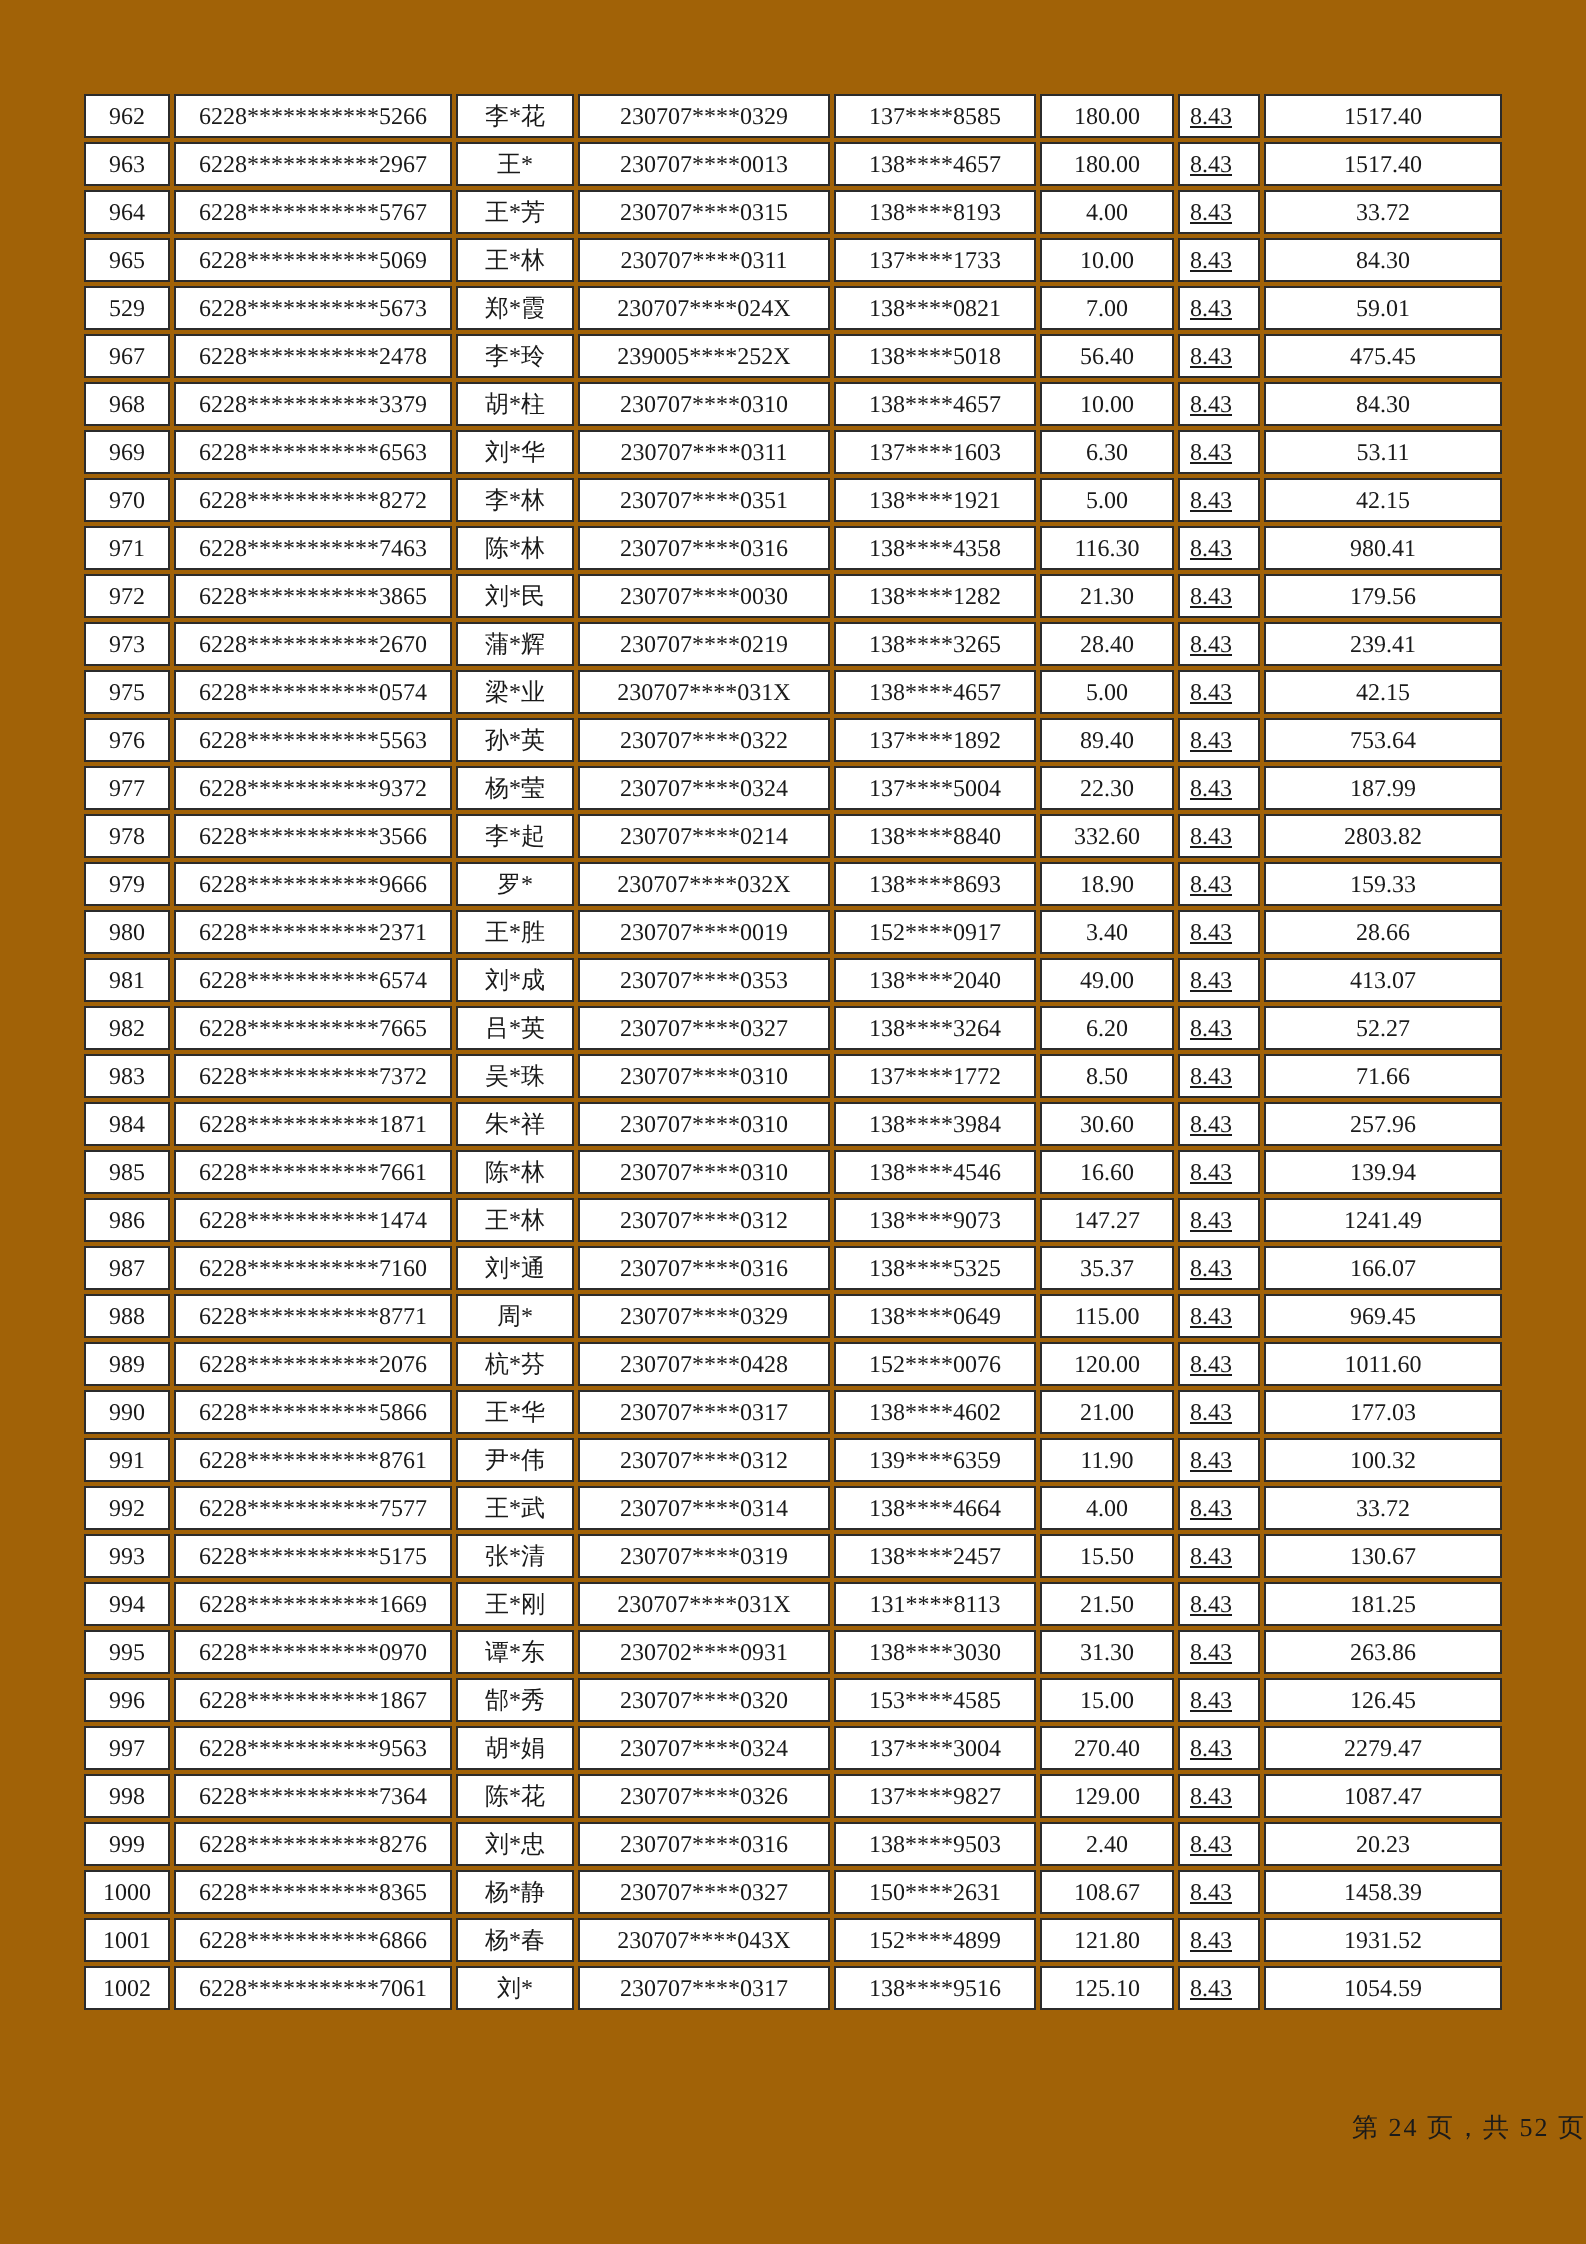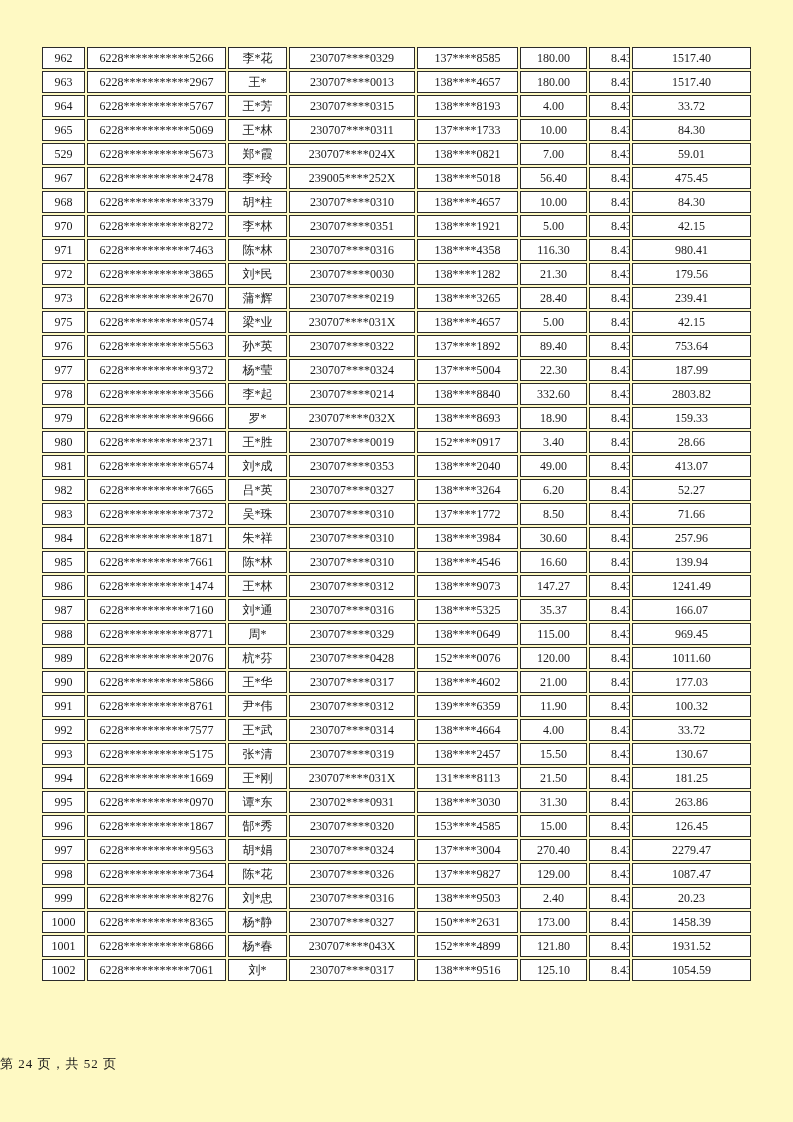--- a/index.html
+++ b/index.html
@@ -11,21 +11,21 @@
     height: 1122px;
     background: #ffffff;
     font-family: "Liberation Serif", "DejaVu Serif", serif;
     color: #1a1a1a;
     position: relative;
     overflow: hidden;
   }
   .sheet {
     position: absolute;
     inset: 0;
-    background: #fef9c3;
+    background: #a16207;
   }
   table.data-table {
     position: absolute;
     left: 40px;
     top: 45px;
     width: 713px;
     border-collapse: separate;
     border-spacing: 2px;
     table-layout: fixed;
   }
@@ -35,28 +35,29 @@
     line-height: 20px;
     font-size: 12px;
     text-align: center;
     white-space: nowrap;
     overflow: hidden;
     padding: 0;
     background: #ffffff;
   }
   table.data-table td.col-6 {
     text-align: left;
-    padding-left: 21px;
+    padding-left: 5px;
+    text-decoration: underline;
   }
   .page-footer {
     position: absolute;
     left: 0;
     top: 1055px;
     width: 100%;
-    text-align: left;
+    text-align: right;
     font-size: 13px;
     letter-spacing: 1px;
     color: #1a1a1a;
   }
 </style>
 </head>
 <body>
 
 <div class="sheet">
 
@@ -136,20 +137,30 @@
           <td class="col-0">968</td>
           <td class="col-1">6228***********3379</td>
           <td class="col-2">胡*柱</td>
           <td class="col-3">230707****0310</td>
           <td class="col-4">138****4657</td>
           <td class="col-5">10.00</td>
           <td class="col-6">8.43</td>
           <td class="col-7">84.30</td>
         </tr>
         <tr>
+          <td class="col-0">969</td>
+          <td class="col-1">6228***********6563</td>
+          <td class="col-2">刘*华</td>
+          <td class="col-3">230707****0311</td>
+          <td class="col-4">137****1603</td>
+          <td class="col-5">6.30</td>
+          <td class="col-6">8.43</td>
+          <td class="col-7">53.11</td>
+        </tr>
+        <tr>
           <td class="col-0">970</td>
           <td class="col-1">6228***********8272</td>
           <td class="col-2">李*林</td>
           <td class="col-3">230707****0351</td>
           <td class="col-4">138****1921</td>
           <td class="col-5">5.00</td>
           <td class="col-6">8.43</td>
           <td class="col-7">42.15</td>
         </tr>
         <tr>
@@ -431,21 +442,21 @@
           <td class="col-5">2.40</td>
           <td class="col-6">8.43</td>
           <td class="col-7">20.23</td>
         </tr>
         <tr>
           <td class="col-0">1000</td>
           <td class="col-1">6228***********8365</td>
           <td class="col-2">杨*静</td>
           <td class="col-3">230707****0327</td>
           <td class="col-4">150****2631</td>
-          <td class="col-5">173.00</td>
+          <td class="col-5">108.67</td>
           <td class="col-6">8.43</td>
           <td class="col-7">1458.39</td>
         </tr>
         <tr>
           <td class="col-0">1001</td>
           <td class="col-1">6228***********6866</td>
           <td class="col-2">杨*春</td>
           <td class="col-3">230707****043X</td>
           <td class="col-4">152****4899</td>
           <td class="col-5">121.80</td>

